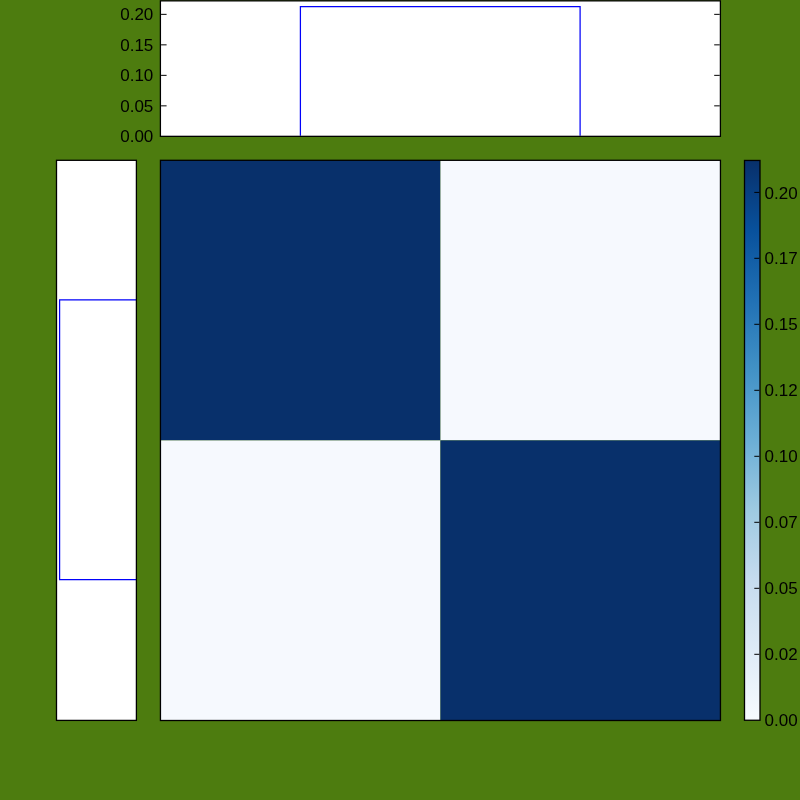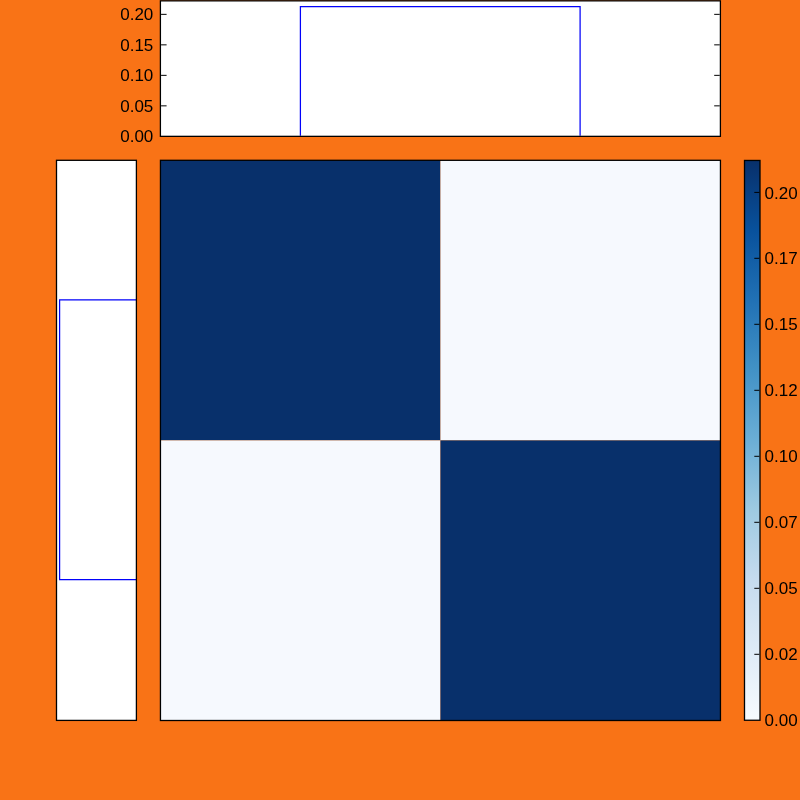--- a/index.html
+++ b/index.html
@@ -1,16 +1,16 @@
 <!DOCTYPE html>
 <html><head>
 <meta charset="utf-8">
 <style>
   html,body{margin:0;padding:0;background:#ffffff;}
-  #fig{position:relative;width:800px;height:800px;background:#f97316;overflow:hidden;}
+  #fig{position:relative;width:800px;height:800px;background:#4d7c0f;overflow:hidden;}
   svg{position:absolute;left:0;top:0;}
   text{font-family:"Liberation Sans",sans-serif;font-size:17px;fill:#000000;}
 </style>
 </head>
 <body>
 <div id="fig">
 <svg width="800" height="800" viewBox="0 0 800 800">
   <defs>
     <linearGradient id="blues" x1="0" y1="1" x2="0" y2="0">
       <stop offset="0" stop-color="#f7fbff"></stop>

